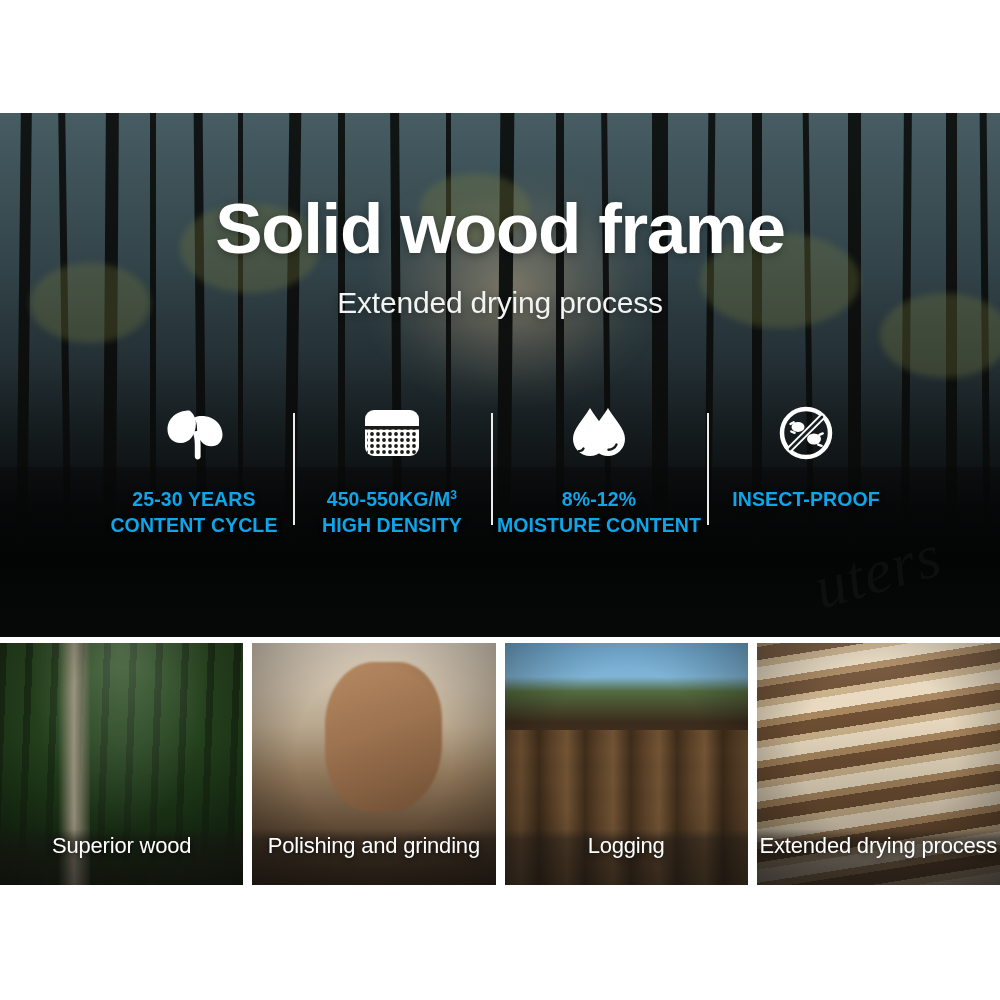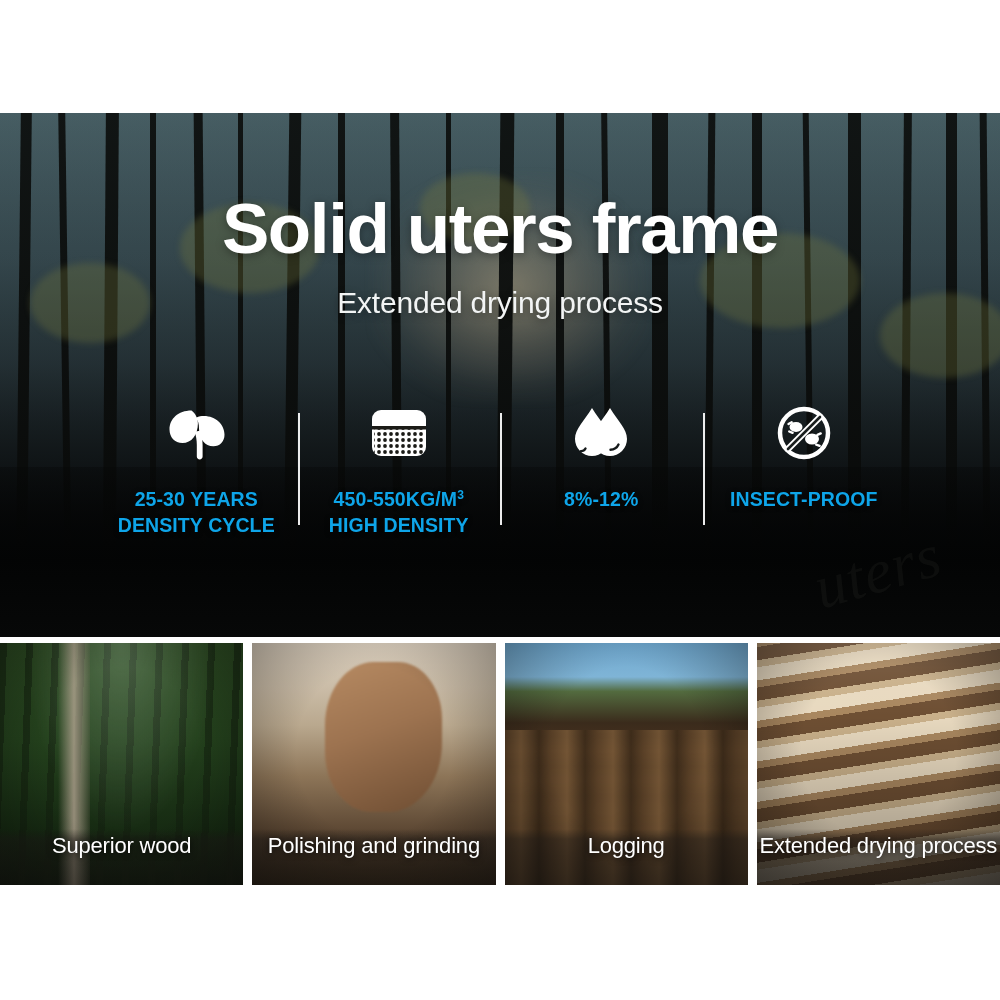--- a/index.html
+++ b/index.html
@@ -283,35 +283,35 @@
     <div class="foliage" style="left:180px; top:90px;  width:140px; height:90px;"></div>
     <div class="foliage" style="left:700px; top:120px; width:160px; height:95px;"></div>
     <div class="foliage" style="left:880px; top:180px; width:130px; height:85px;"></div>
     <div class="foliage" style="left:420px; top:60px;  width:110px; height:70px;"></div>
   </div>
 
   <div class="ground"></div>
   <div class="watermark">uters</div>
 
   <div class="hero-content">
-    <h1 class="hero-title">Solid uters frame</h1>
+    <h1 class="hero-title">Solid wood frame</h1>
     <p class="hero-sub">Extended drying process</p>
   </div>
 
   <div class="features">
 
     <div class="feature">
       <div class="feat-icon">
         <svg width="62" height="54" viewBox="0 0 62 54" aria-hidden="true">
           <path fill="#ffffff" d="M26.5 4.5C13 4.5 4.5 13 4.5 23.5c0 7.6 5.2 13.6 13 13.6 9 0 15.4-8.3 15.4-19.6 0-5.2-2.4-10-6.4-13zM34 22.5c0 10.6 6 17.8 14.4 17.8 6.6 0 11.1-5 11.1-11.6C59.5 18.4 50.6 10 38.9 10c-2.7 0-5.2.5-7.4 1.4 1.6 3.2 2.5 7 2.5 11.1z"></path>
           <path fill="#ffffff" d="M29.5 25.5c1.6 4 2.3 8.6 2.3 13.6v11.4c0 1.6 1.3 2.9 2.9 2.9s2.9-1.3 2.9-2.9V39c0-5.4-1-10.3-2.9-14.3-1.5.4-3.4.6-5.2.8z"></path>
         </svg>
       </div>
       <div class="feat-line">25-30 YEARS</div>
-      <div class="feat-line">DENSITY CYCLE</div>
+      <div class="feat-line">CONTENT CYCLE</div>
     </div>
 
     <div class="feature">
       <div class="feat-icon">
         <svg width="58" height="52" viewBox="0 0 58 52" aria-hidden="true">
           <defs>
             <pattern id="dots" width="6" height="6" patternUnits="userSpaceOnUse">
               <circle cx="3" cy="3" r="1.9" fill="#1b1b17"></circle>
             </pattern>
           </defs>
@@ -327,20 +327,21 @@
     <div class="feature">
       <div class="feat-icon">
         <svg width="62" height="54" viewBox="0 0 62 54" aria-hidden="true">
           <path fill="#ffffff" d="M22 2 C14 15 5 23 5 33 a17 17 0 0 0 34 0 C39 23 30 15 22 2 Z"></path>
           <path fill="#ffffff" d="M40 2 C32 15 23 23 23 33 a17 17 0 0 0 34 0 C57 23 48 15 40 2 Z"></path>
           <path fill="none" stroke="#15191a" stroke-width="2.4" stroke-linecap="round" d="M48.5 38.5 a9 9 0 0 1 -8 5.2"></path>
           <path fill="none" stroke="#15191a" stroke-width="2.4" stroke-linecap="round" d="M15.5 42.5 a5 5 0 0 1 -4.6 2.6"></path>
         </svg>
       </div>
       <div class="feat-line">8%-12%</div>
+      <div class="feat-line">MOISTURE CONTENT</div>
     </div>
 
     <div class="feature">
       <div class="feat-icon">
         <svg width="56" height="56" viewBox="0 0 56 56" aria-hidden="true">
           <circle cx="28" cy="28" r="24" fill="none" stroke="#ffffff" stroke-width="4.5"></circle>
           <g fill="#ffffff">
             <ellipse cx="20" cy="22" rx="6.5" ry="5"></ellipse>
             <ellipse cx="36" cy="34" rx="7" ry="5.5"></ellipse>
             <rect x="11" y="17" width="6" height="2.4" rx="1.2" transform="rotate(-28 14 18)"></rect>

